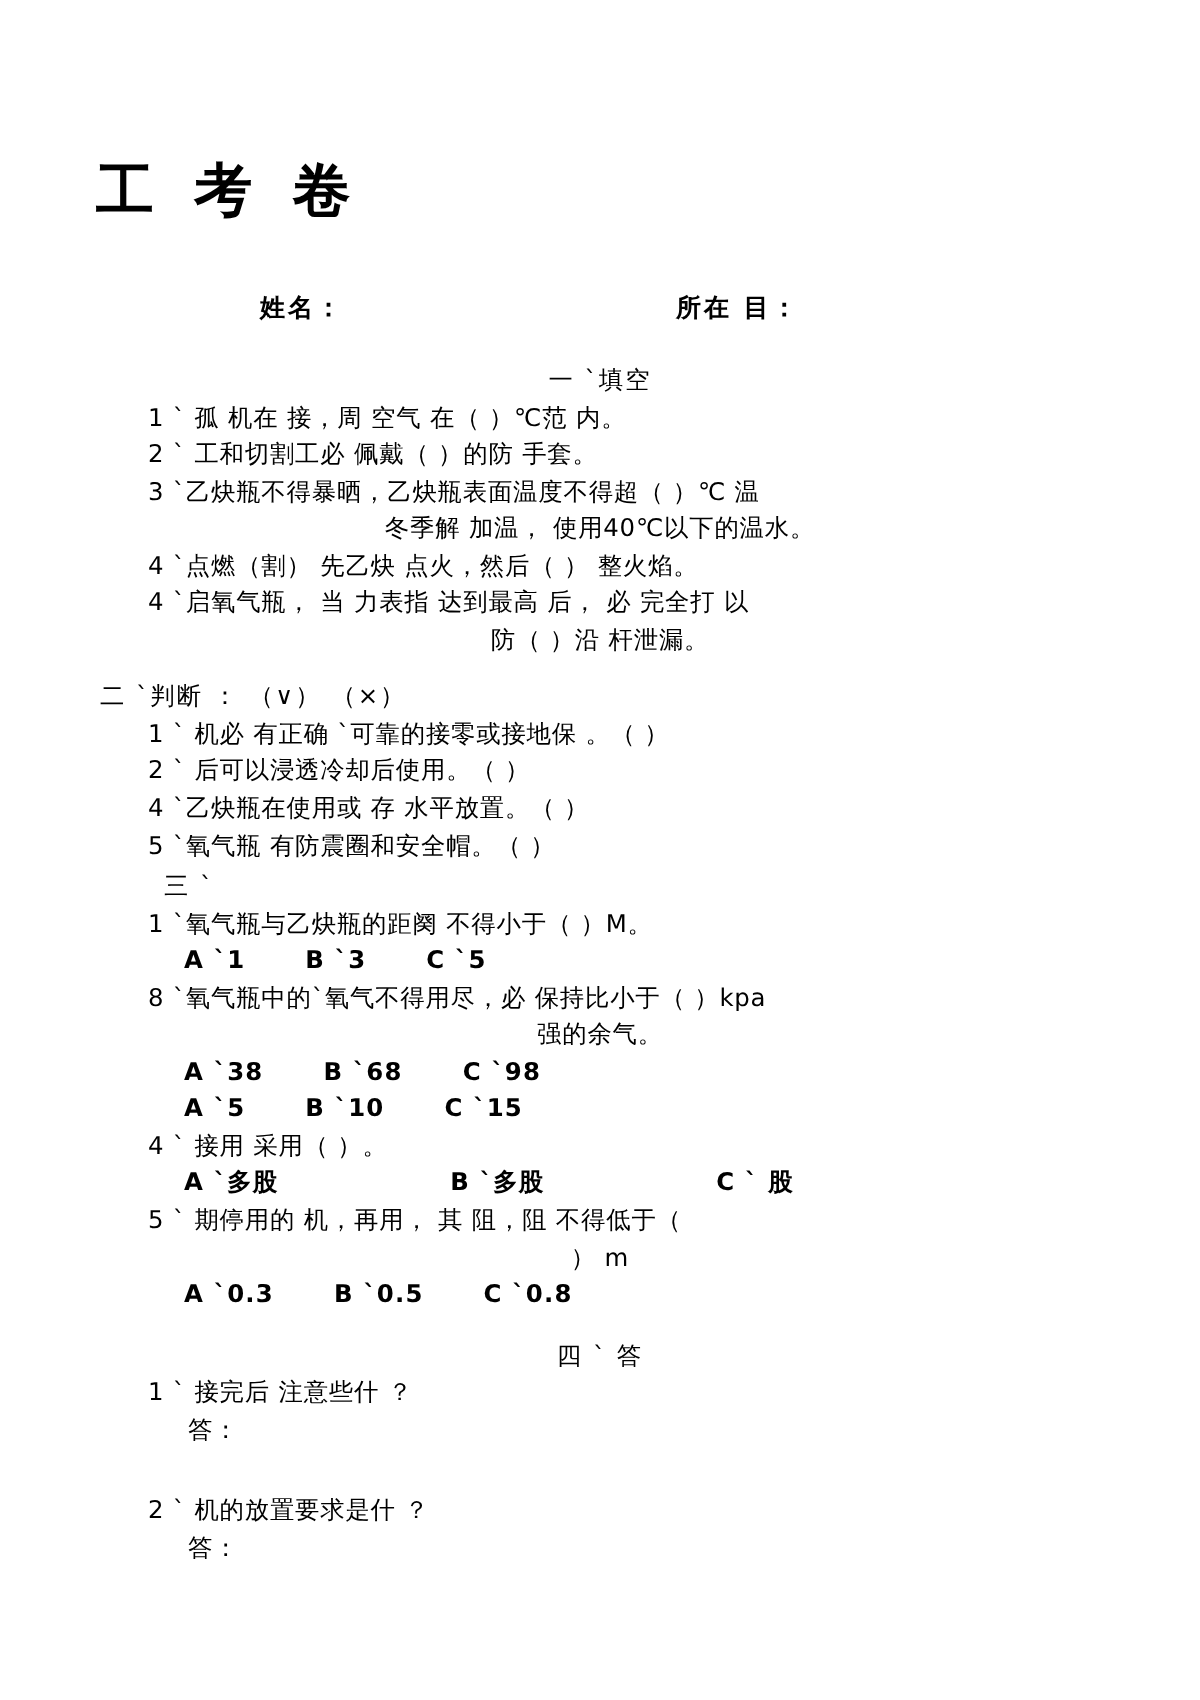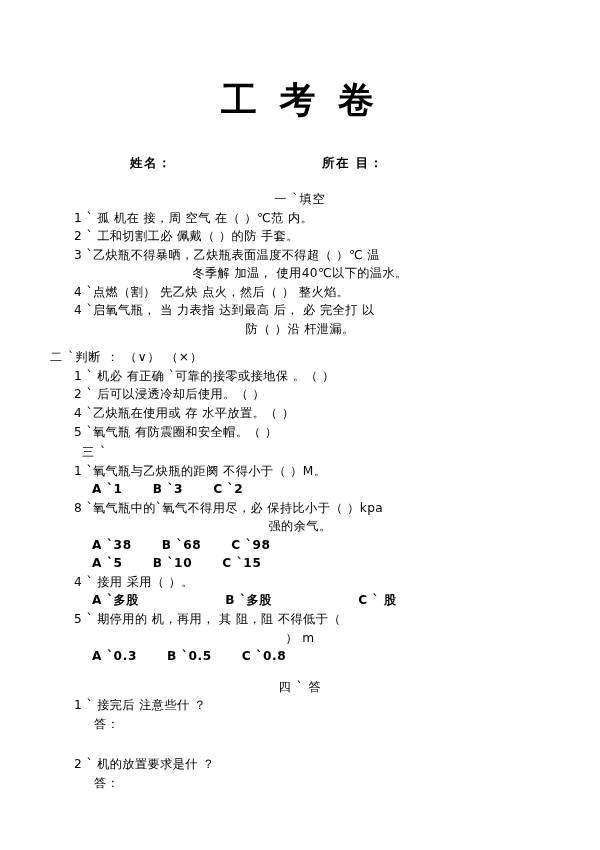--- a/index.html
+++ b/index.html
@@ -15,34 +15,35 @@
     overflow: hidden;
   }
   .page {
     position: relative;
     width: 600px;
     height: 850px;
     box-sizing: border-box;
     padding: 0 48px;
   }
   .doc-title {
-    text-align: center;
+    text-align: left;
     font-family: "DejaVu Serif", "Liberation Serif", serif;
     font-weight: bold;
-    font-size: 36px;
+    font-size: 29px;
     letter-spacing: 5px;
     margin-top: 76px;
     margin-bottom: 0;
   }
   .name-row {
     margin-top: 30px;
     font-size: 12.5px;
     font-weight: bold;
     display: flex;
     padding-left: 82px;
+    gap: 16px;
   }
   .name-row .fld1 {
     letter-spacing: 1.5px;
   }
   .name-row .fld2 {
     margin-left: 150px;
     letter-spacing: 1.5px;
   }
   .body-block {
     margin-top: 18px;
@@ -104,21 +105,21 @@
 
     <div class="sec-head indent-d">二 `判断 ：  （∨）   （×）</div>
     <div class="q-line">1 `  机必 有正确 `可靠的接零或接地保 。（   ）</div>
     <div class="q-line">2 `       后可以浸透冷却后使用。（   ）</div>
     <div class="q-line">4 `乙炔瓶在使用或 存  水平放置。（   ）</div>
     <div class="q-line">5 `氧气瓶  有防震圈和安全帽。（   ）</div>
 
     <div class="sec-head indent-c">三 `</div>
     <div class="q-line">1 `氧气瓶与乙炔瓶的距阕 不得小于（  ）M。</div>
     <div class="opt-line">
-      <span>A  `1</span><span class="gap"></span><span>B  `3</span><span class="gap"></span><span>C  `2</span>
+      <span>A  `1</span><span class="gap"></span><span>B  `3</span><span class="gap"></span><span>C  `5</span>
     </div>
     <div class="q-line">8 `氧气瓶中的`氧气不得用尽，必 保持比小于（  ）kpa</div>
     <div class="q-cont">强的余气。</div>
     <div class="opt-line">
       <span>A  `38</span><span class="gap"></span><span>B  `68</span><span class="gap"></span><span>C  `98</span>
     </div>
     <div class="opt-line">
       <span>A  `5</span><span class="gap"></span><span>B  `10</span><span class="gap"></span><span>C  `15</span>
     </div>
     <div class="q-line">4 `   接用    采用（   ）。</div>

